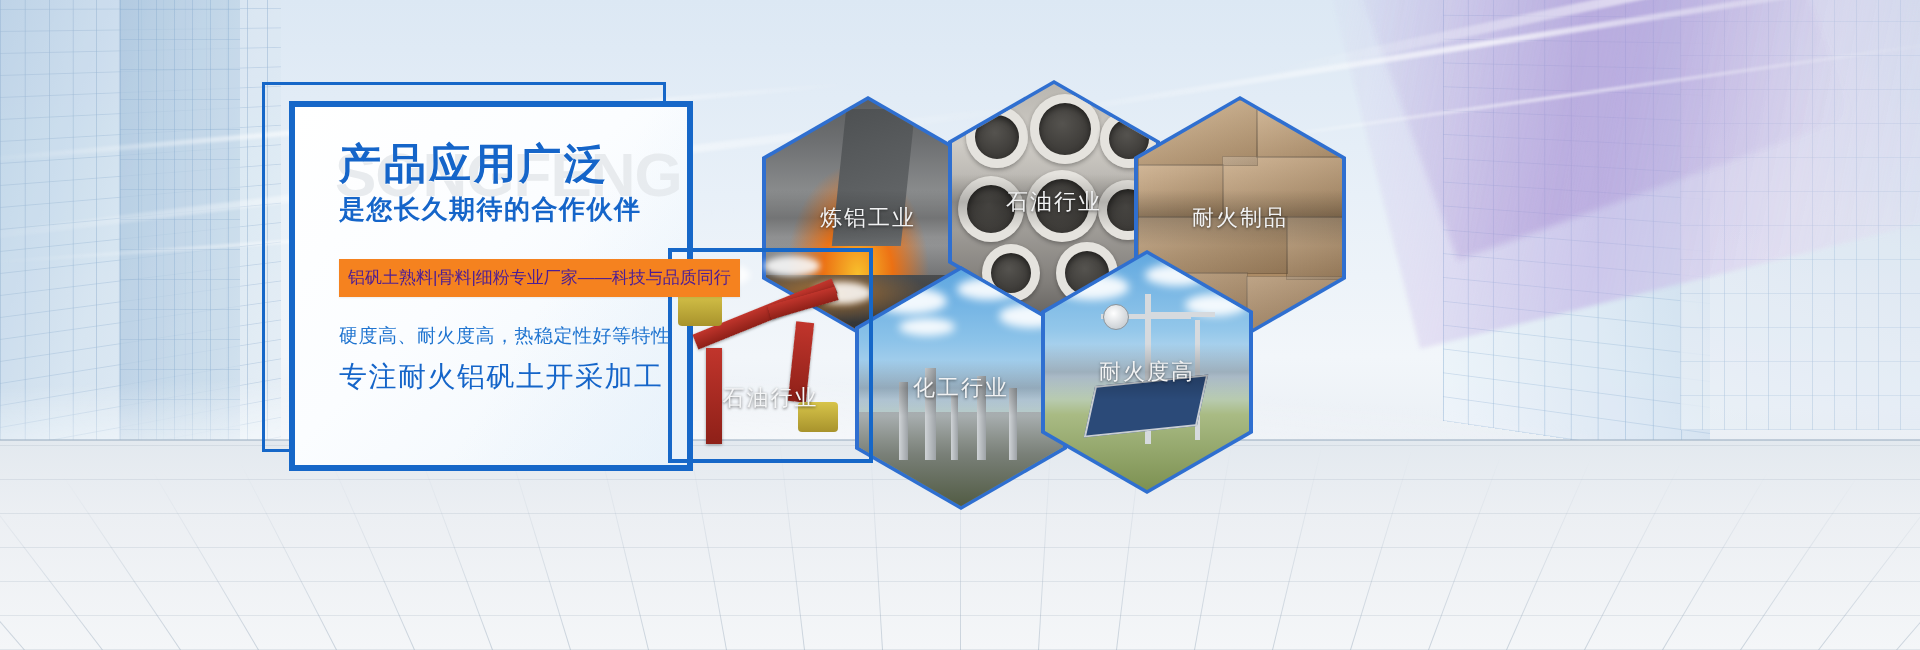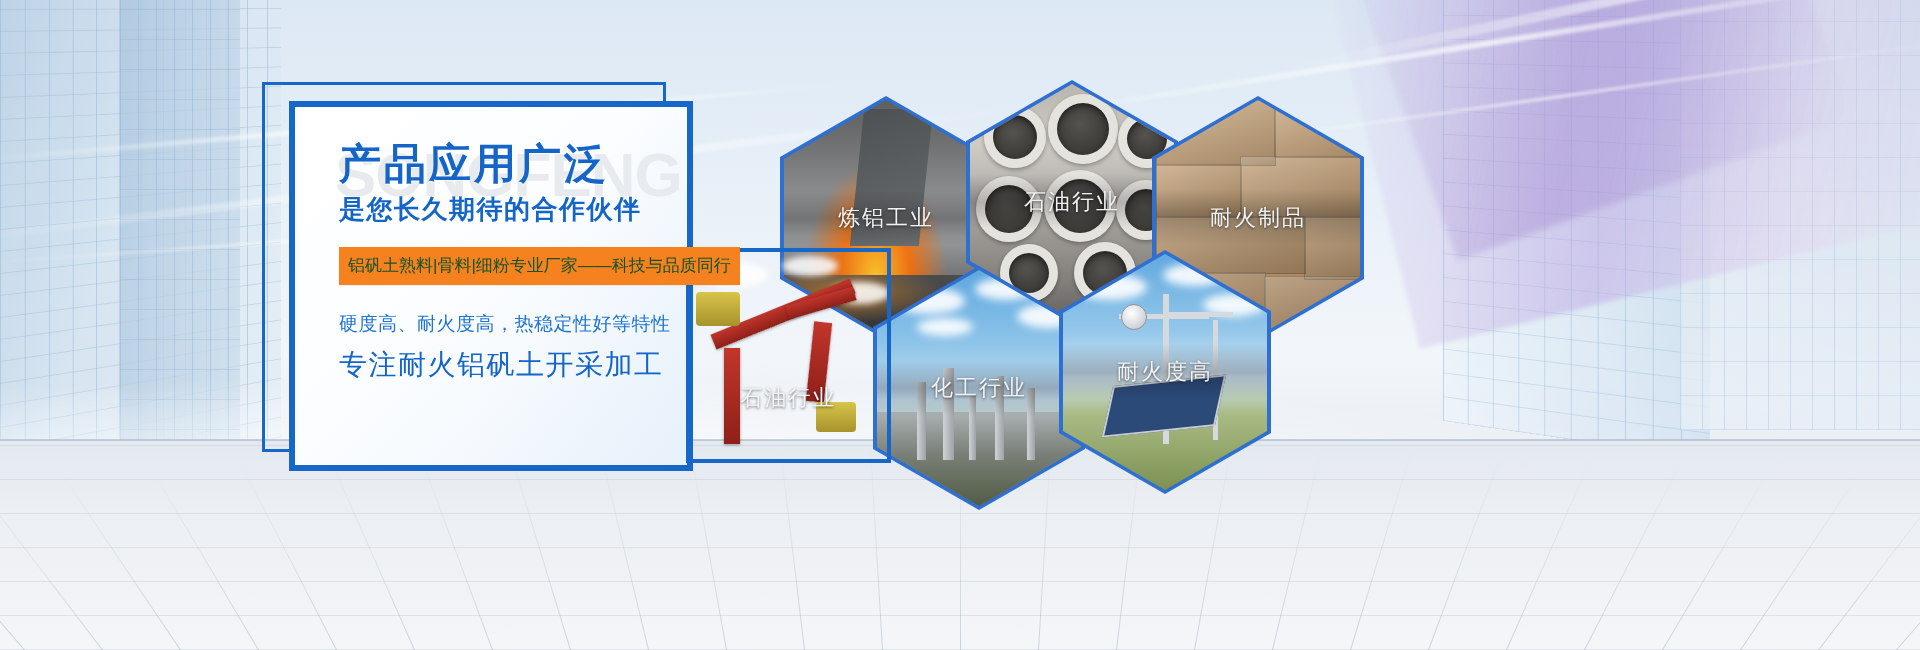--- a/index.html
+++ b/index.html
@@ -140,37 +140,37 @@
     font-size:42px; font-weight:bold; color:#1565c9;
     letter-spacing:3px; line-height:1.08;
     text-shadow:0 1px 0 rgba(255,255,255,.7);
   }
   .subhead {
     position:relative; z-index:2; margin-top:6px;
     font-size:26px; font-weight:bold; color:#1565c9;
     letter-spacing:1.5px;
   }
   .orange-bar {
-    position:relative; z-index:2; margin-top:20px;
-    display:inline-block; background:#f5821f; color:#14532d;
+    position:relative; z-index:2; margin-top:32px;
+    display:inline-block; background:#f5821f; color:#4c1d95;
     font-size:17px; letter-spacing:0px; padding:7px 9px 8px 9px;
     white-space:nowrap;
     box-shadow:0 1px 2px rgba(0,0,0,.07);
   }
   .features {
     position:relative; z-index:2; margin-top:26px;
     font-size:19px; color:#1f74d0; letter-spacing:.5px; white-space:nowrap;
   }
   .tagline {
     position:relative; z-index:2; margin-top:9px;
     font-size:28px; color:#1565c9; letter-spacing:1.5px; white-space:nowrap;
   }
 
   
-  #hexes { position:absolute; left:658px; top:70px; width:660px; height:420px; }
+  #hexes { position:absolute; left:640px; top:70px; width:660px; height:420px; }
 
   .hex {
     position:absolute; width:212px; height:244px;
     -webkit-clip-path:polygon(50% 0%,100% 25%,100% 75%,50% 100%,0% 75%,0% 25%);
     clip-path:polygon(50% 0%,100% 25%,100% 75%,50% 100%,0% 75%,0% 25%);
     background:#2f6fd0;
     overflow:hidden;
   }
   .hex .inner {
     position:absolute; inset:4px;

